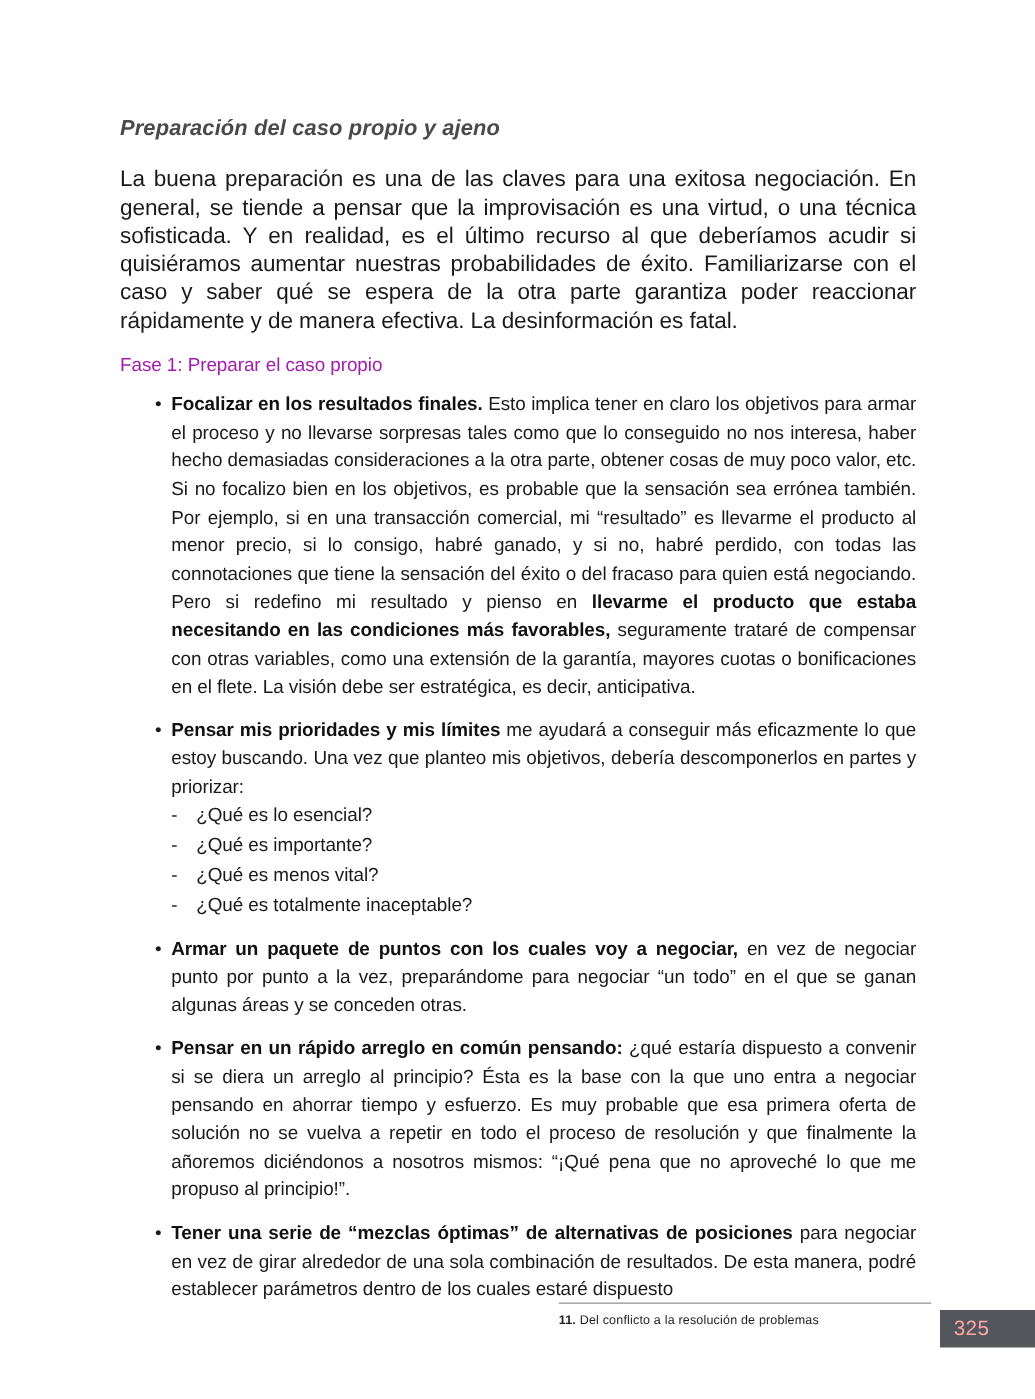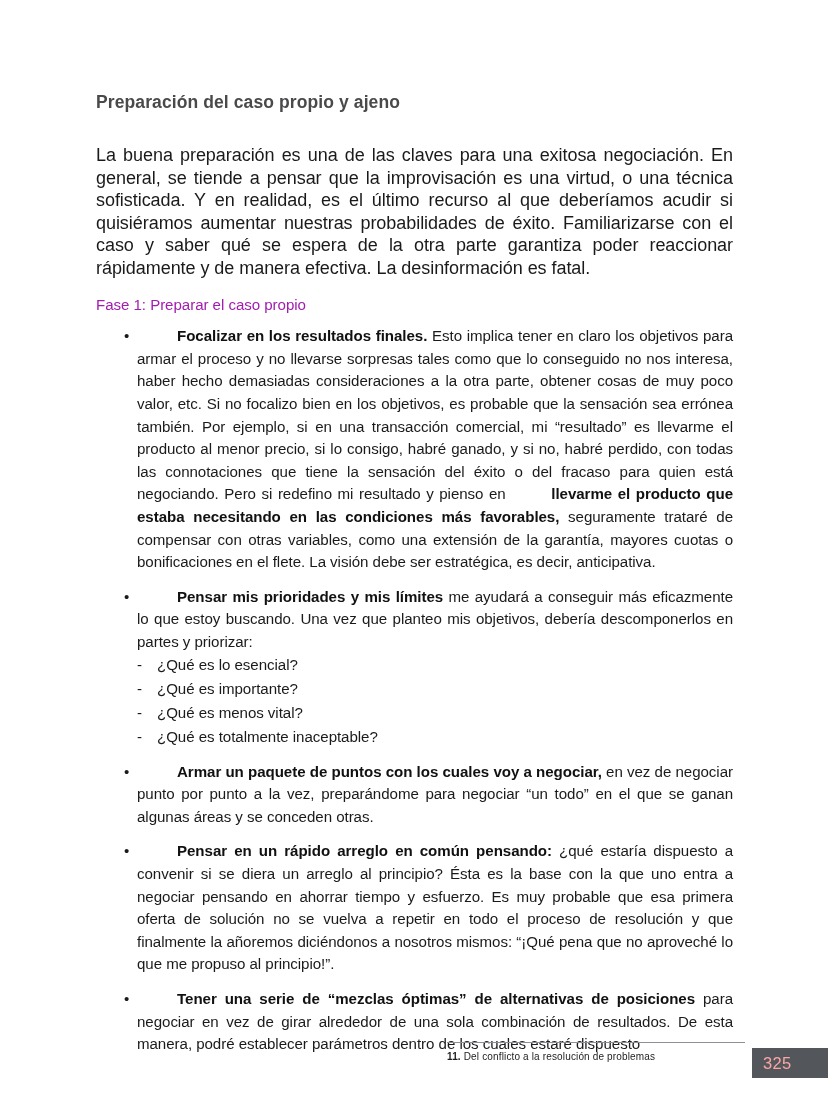--- a/index.html
+++ b/index.html
@@ -26,22 +26,23 @@
     left: 96px;
     top: 92px;
     width: 637px;
   }
 
   .section-title {
     font-size: 17.5px;
     font-weight: bold;
     color: #4a4a4d;
     letter-spacing: 0.1px;
-    margin: 0 0 31px 0;
+    margin: 0 0 19px 0;
     line-height: 1.2;
+    font-style: italic;
   }
 
   p.body-para {
     margin: 0 0 14px 0;
     font-size: 18px;
     line-height: 22.6px;
     color: #1a1a1a;
     text-align: justify;
     text-justify: inter-word;
     letter-spacing: -0.05px;
@@ -78,21 +79,21 @@
   li.bullet > .marker {
     position: absolute;
     left: 28px;
     top: 0;
     width: 10px;
     font-size: 15.1px;
     line-height: 22.6px;
     color: #1a1a1a;
   }
 
-  li.bullet b, .phase-heading b { font-weight: bold; color: #111111; margin-left: 40px; }
+  li.bullet b, .phase-heading b { font-weight: bold; color: #111111; }
 
   ul.sub-list {
     list-style: none;
     margin: 0;
     padding: 0;
   }
 
   li.sub-item {
     position: relative;
     padding-left: 20px;

